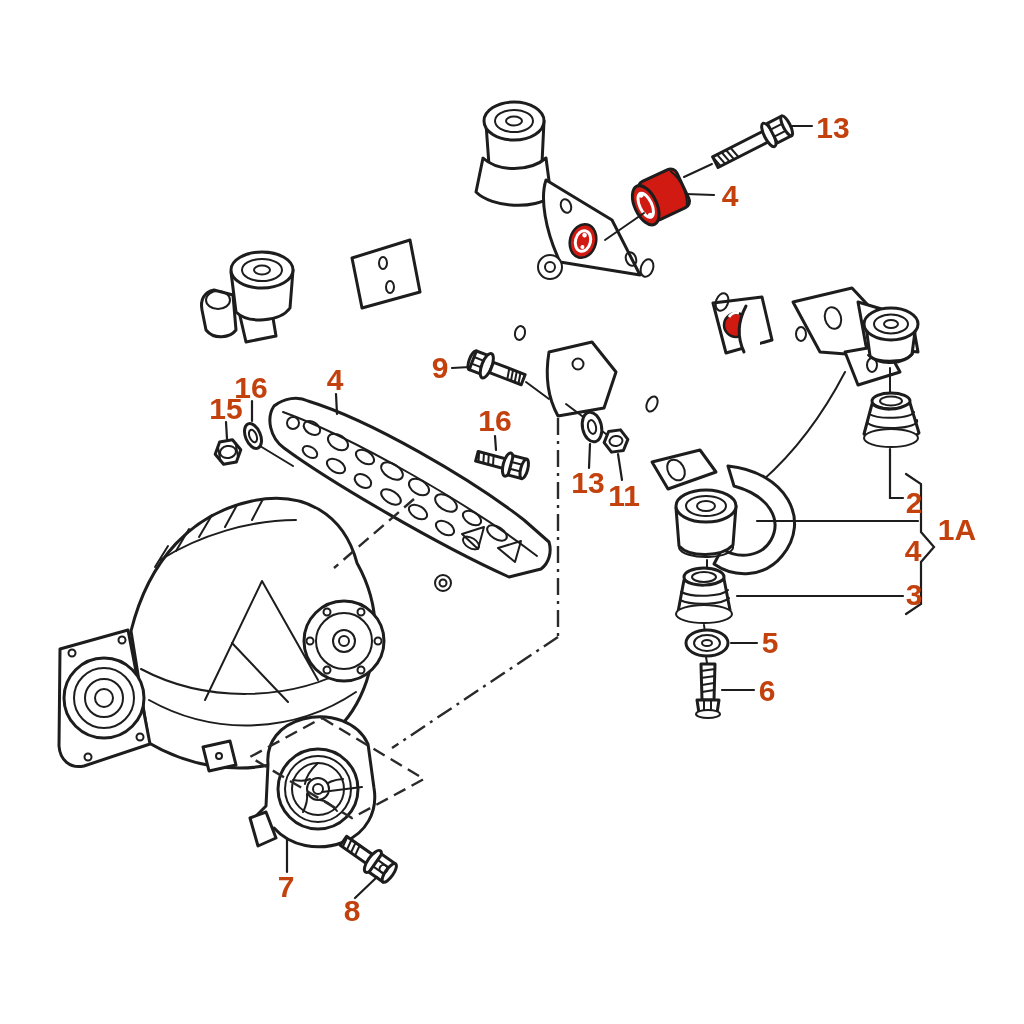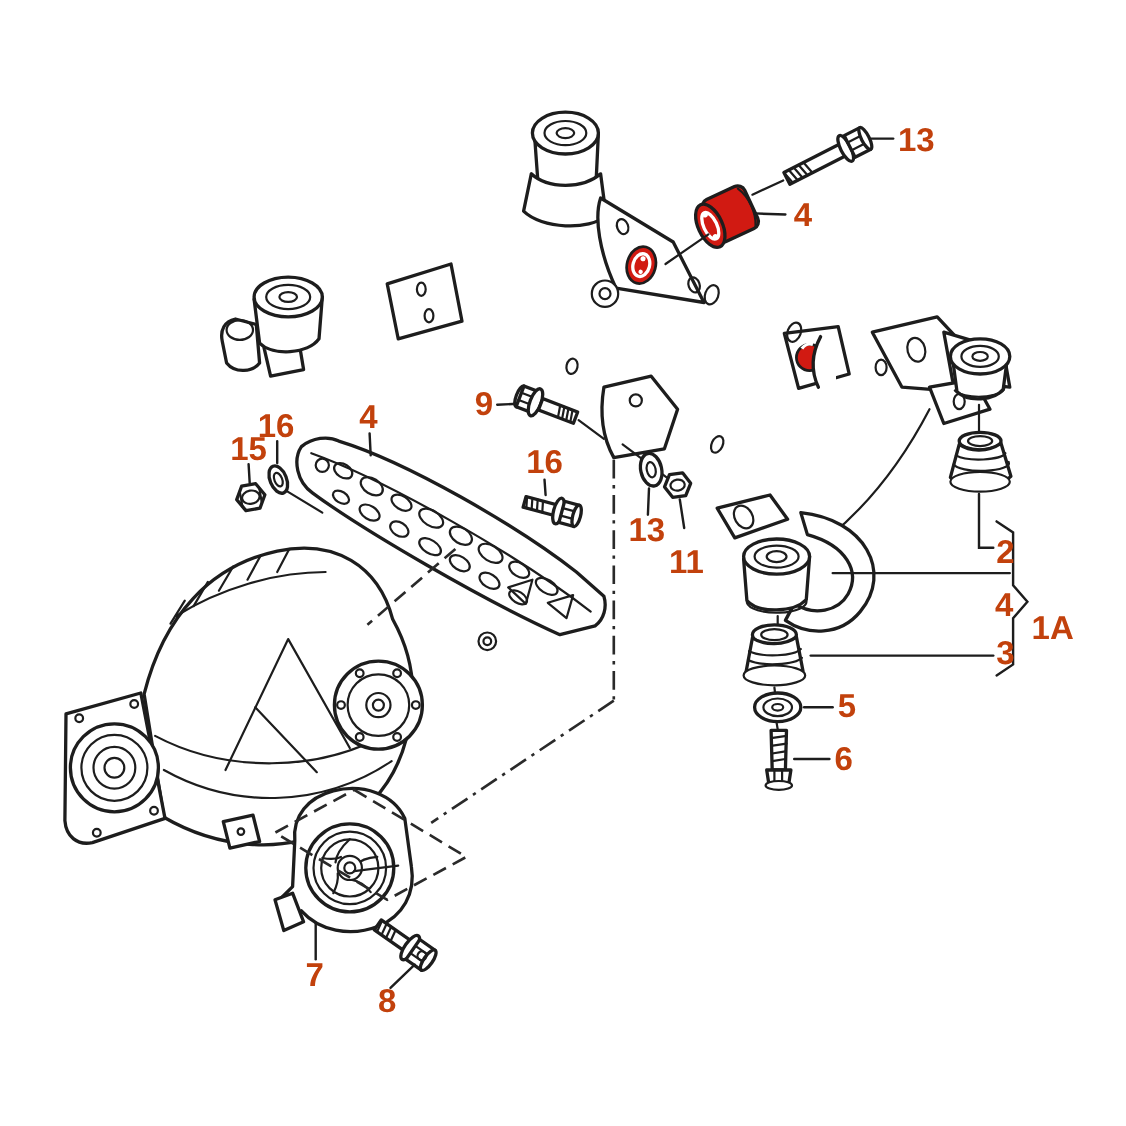--- a/index.html
+++ b/index.html
@@ -345,22 +345,22 @@
 </svg>
 
   <div class="callout" style="left:833px;top:128px">13</div>
   <div class="callout" style="left:730px;top:196px">4</div>
   <div class="callout" style="left:335px;top:380px">4</div>
   <div class="callout" style="left:251px;top:388px">16</div>
   <div class="callout" style="left:226px;top:409px">15</div>
   <div class="callout" style="left:440px;top:368px">9</div>
   <div class="callout" style="left:495px;top:421px">16</div>
   <div class="callout" style="left:588px;top:483px">13</div>
-  <div class="callout" style="left:624px;top:512px">11</div>
+  <div class="callout" style="left:624px;top:496px">11</div>
   <div class="callout" style="left:914px;top:503px">2</div>
   <div class="callout" style="left:913px;top:551px">4</div>
-  <div class="callout" style="left:957px;top:572px">1A</div>
+  <div class="callout" style="left:957px;top:530px">1A</div>
   <div class="callout" style="left:914px;top:595px">3</div>
   <div class="callout" style="left:770px;top:643px">5</div>
   <div class="callout" style="left:767px;top:691px">6</div>
   <div class="callout" style="left:286px;top:887px">7</div>
   <div class="callout" style="left:352px;top:911px">8</div>
 </div>
 
 </body></html>

